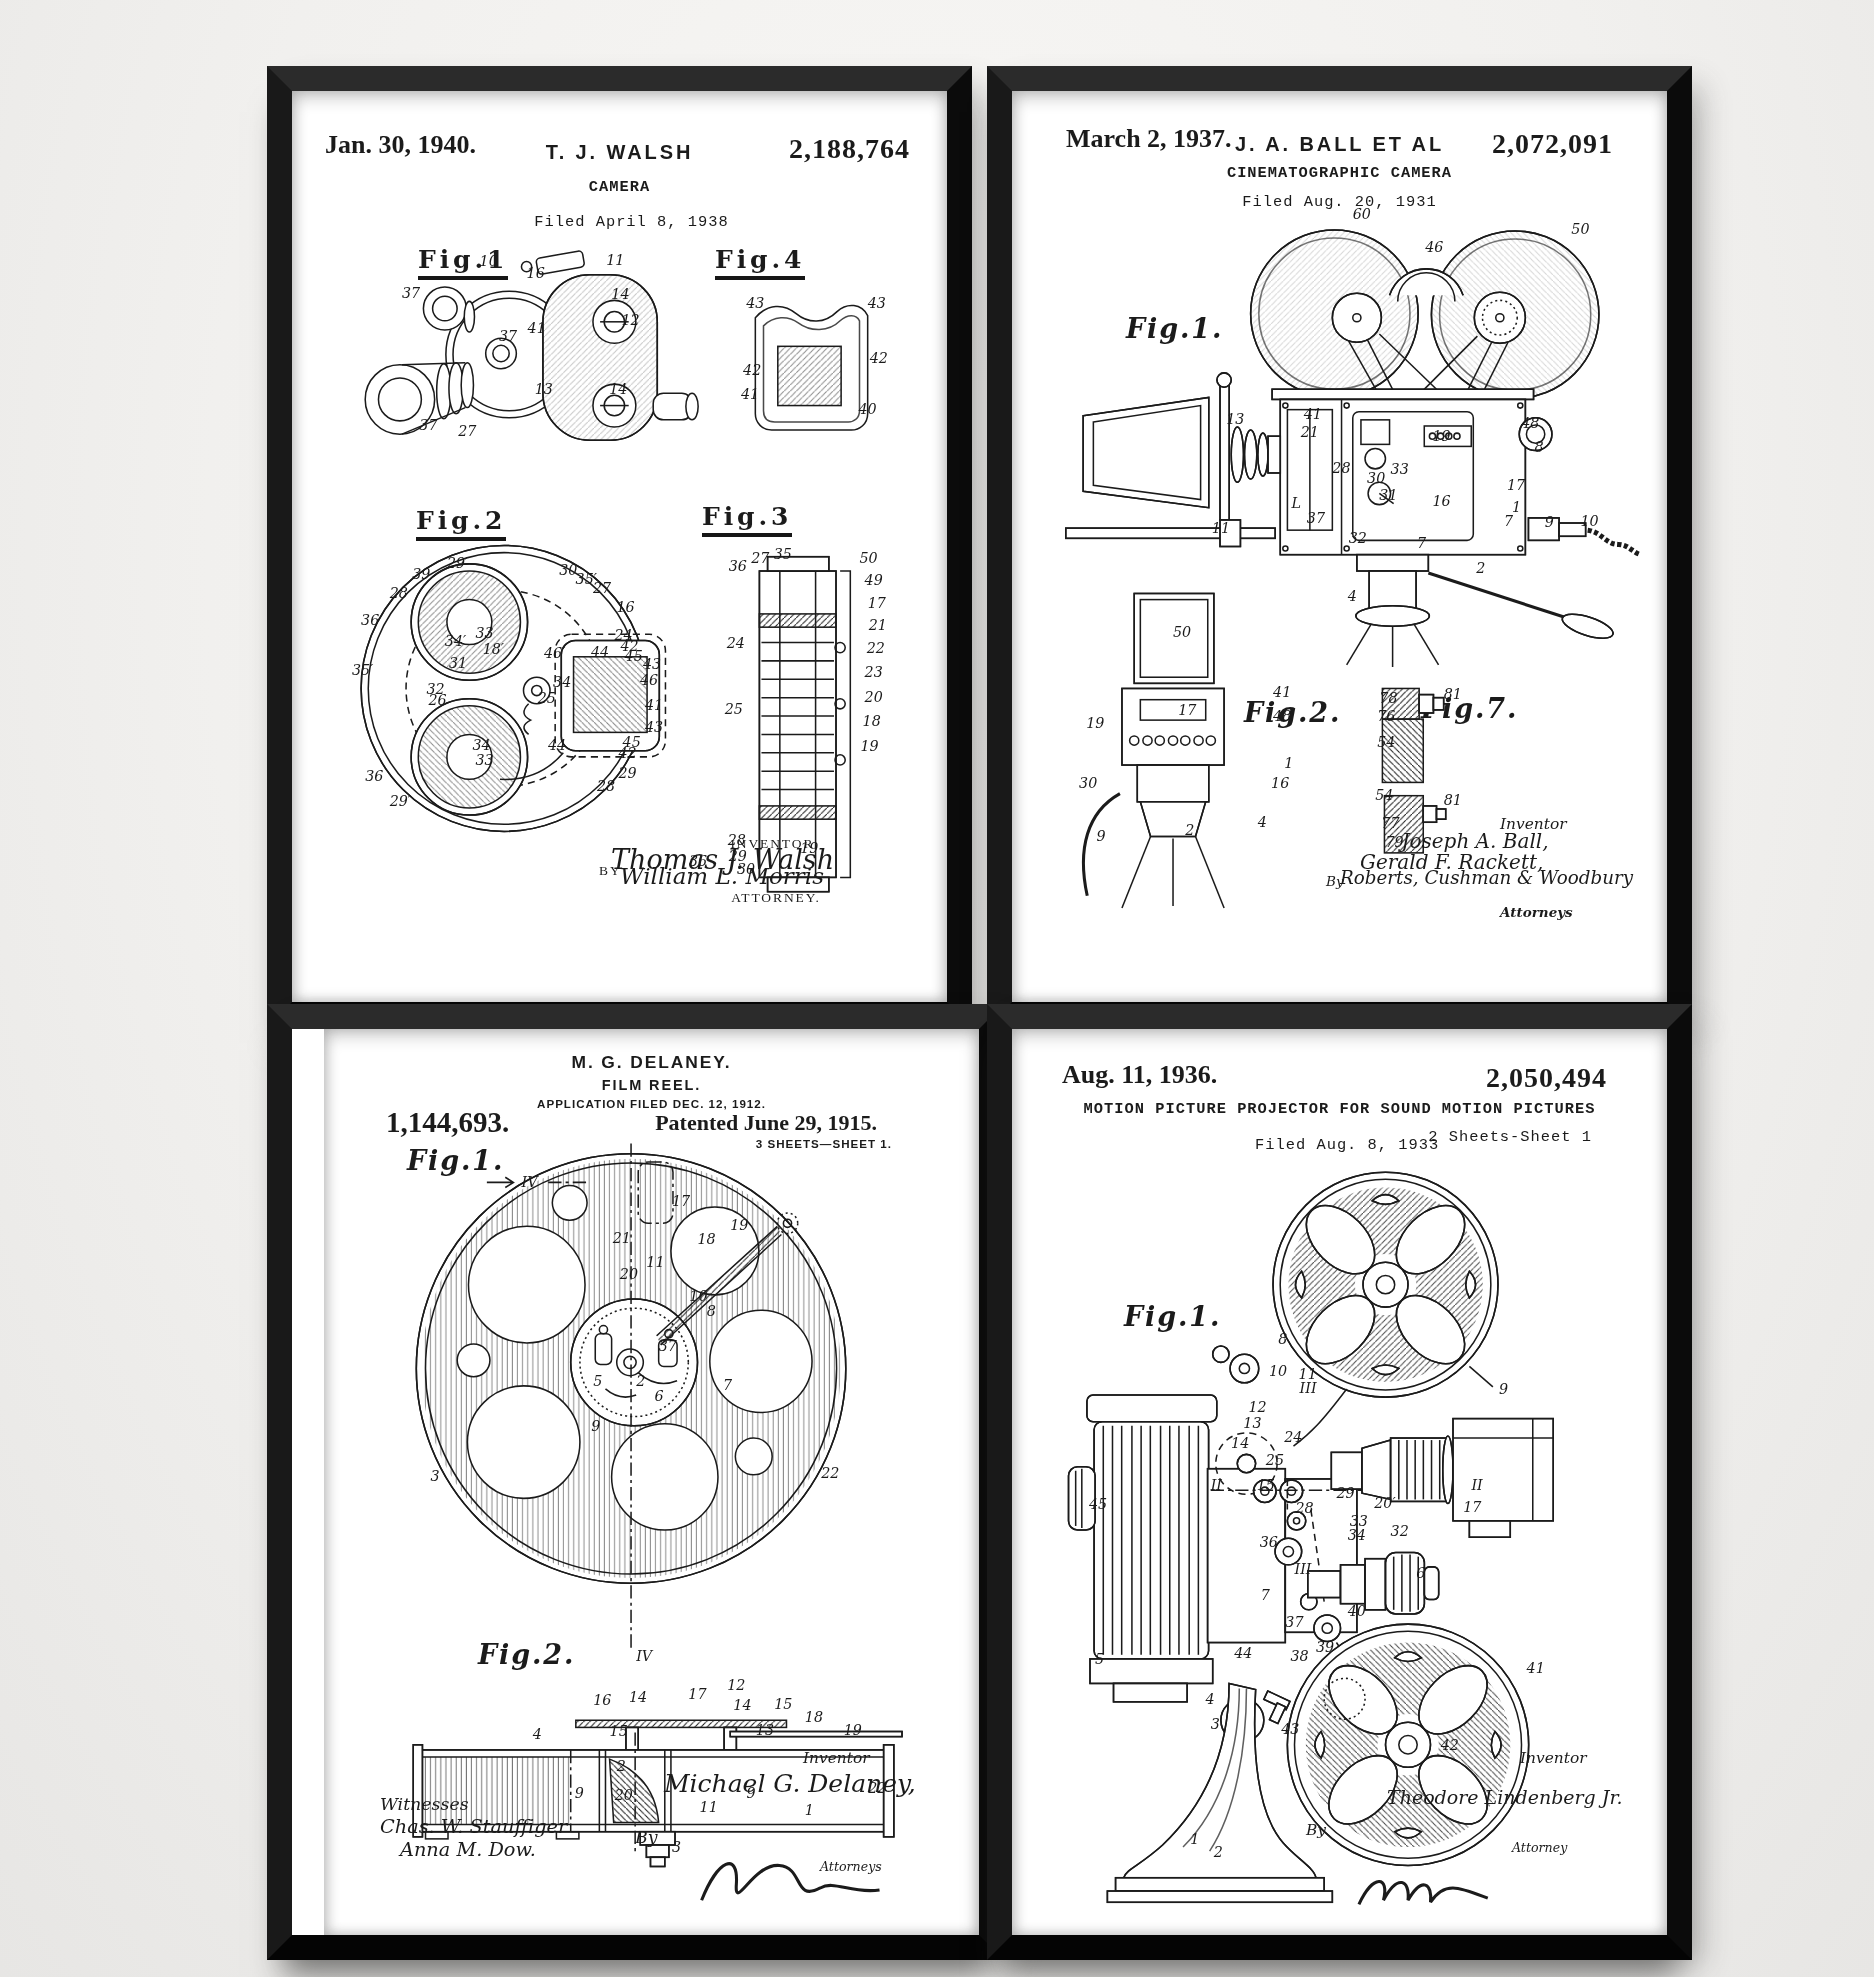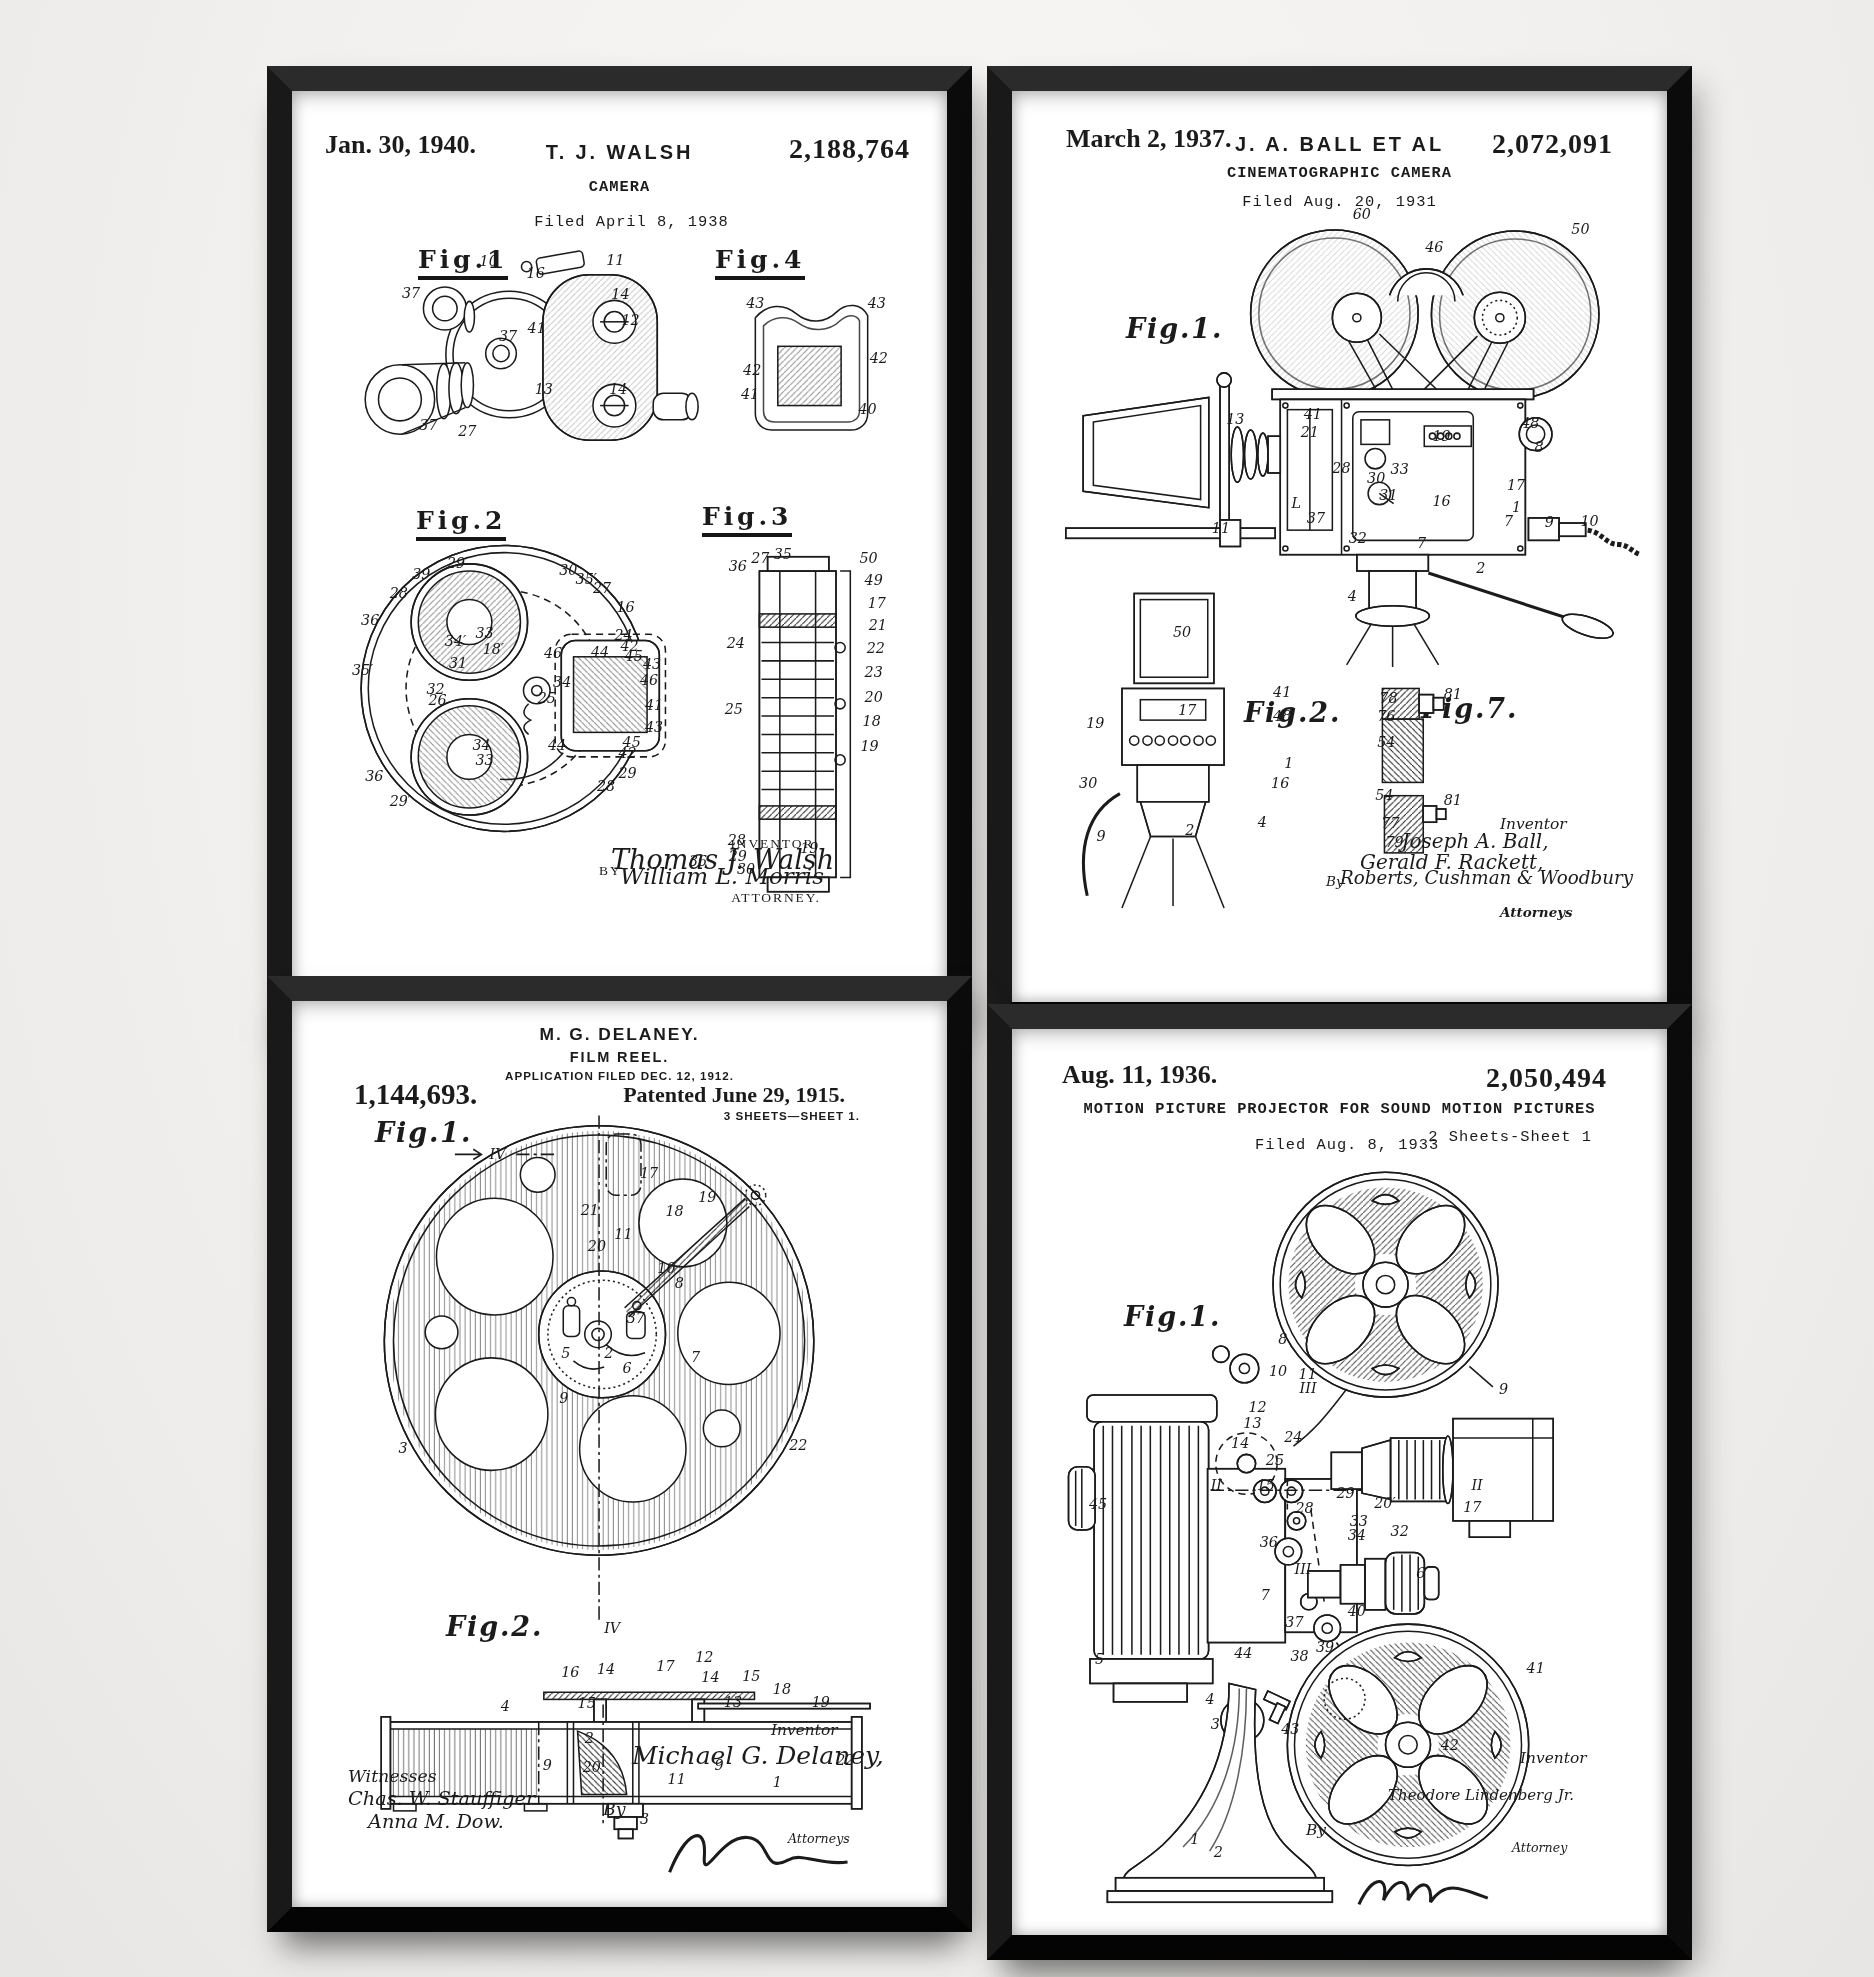--- a/index.html
+++ b/index.html
@@ -440,21 +440,21 @@
 
       <div class="script-sm" style="left:488px;top:724px;">Inventor</div>
       <div class="script-md" style="left:381px;top:738px;width:164px;text-align:center;">Joseph A. Ball,</div>
       <div class="script-md" style="left:348px;top:759px;width:179px;text-align:center;">Gerald F. Rackett,</div>
       <div class="script-xs" style="left:314px;top:782px;">By</div>
       <div class="script-md" style="left:328px;top:776px;width:227px;text-align:center;font-size:18.3px;">Roberts, Cushman &amp; Woodbury</div>
       <div class="script-sm" style="left:488px;top:813px;font-weight:bold;font-size:13.5px;">Attorneys</div>
     </div>
   </div>
 
-  <div class="frame" style="left:267px;top:976px;width:655px;height:906px;">
+  <div class="frame" style="left:267px;top:1004px;width:655px;height:906px;padding-left:32px;">
     <div class="paper">
       <div class="bl-h1 ctr" style="top:23px;">M. G. DELANEY.</div>
       <div class="bl-h2 ctr" style="top:48px;">FILM REEL.</div>
       <div class="bl-h3 ctr" style="top:68px;">APPLICATION FILED DEC. 12, 1912.</div>
       <div class="bl-num" style="left:62px;top:77px;">1,144,693.</div>
       <div class="bl-pat" style="right:102px;top:81px;">Patented June 29, 1915.</div>
       <div class="bl-h3" style="right:87px;top:108px;">3 SHEETS—SHEET 1.</div>
 
       <div class="fig-script" style="left:83px;top:116px;">Fig.1.</div>
       <div class="fig-script" style="left:154px;top:610px;">Fig.2.</div>
@@ -796,20 +796,20 @@
             <text x="68" y="469">45</text>
             <text x="74" y="621">5</text>
             <text x="167" y="797">1</text>
             <text x="496" y="630">41</text>
             <text x="412" y="705">42</text>
             <text x="190" y="810">2</text>
           </g>
       </svg>
 
       <div class="script-sm" style="left:508px;top:720px;">Inventor</div>
-      <div class="script-lg" style="left:375px;top:757px;width:188px;text-align:center;font-size:15px;">Theodore Lindenberg Jr.</div>
+      <div class="script-lg" style="left:375px;top:757px;width:188px;text-align:center;font-size:19px;">Theodore Lindenberg Jr.</div>
       <div class="script-sm" style="left:294px;top:792px;">By</div>
       <div class="script-xs" style="left:500px;top:811px;font-size:12.6px;">Attorney</div>
     </div>
   </div>
 
 </div>
 
 
 </body></html>

